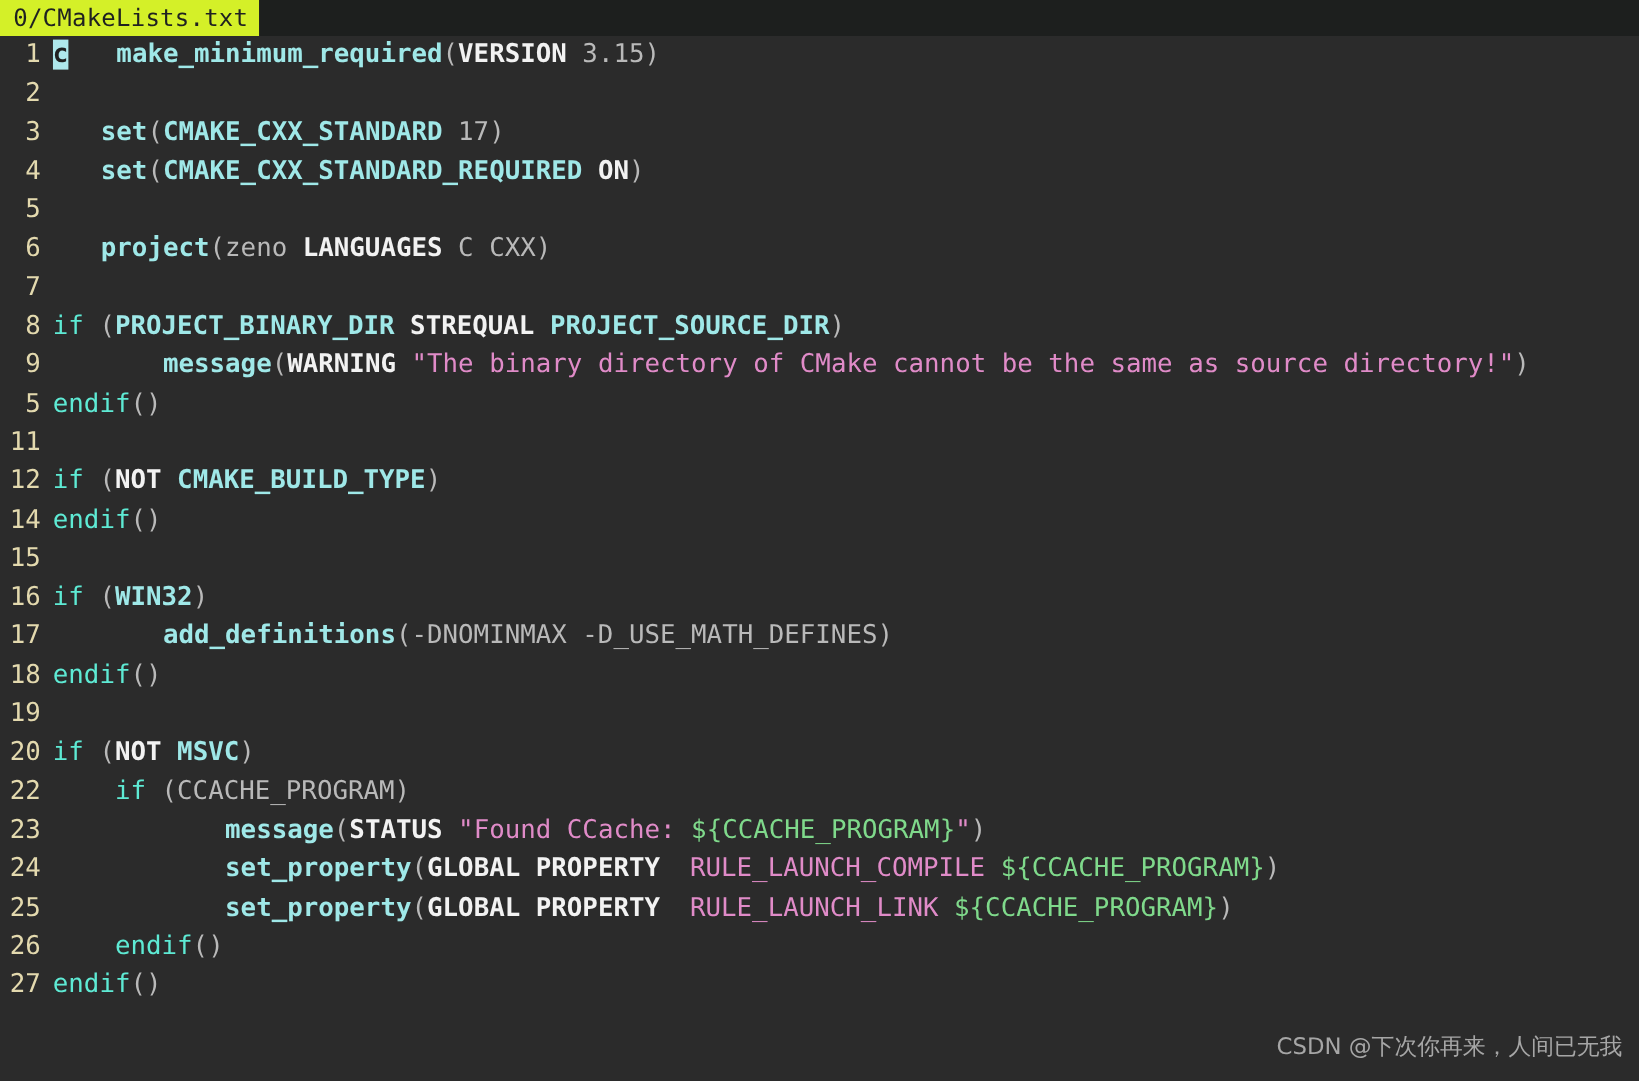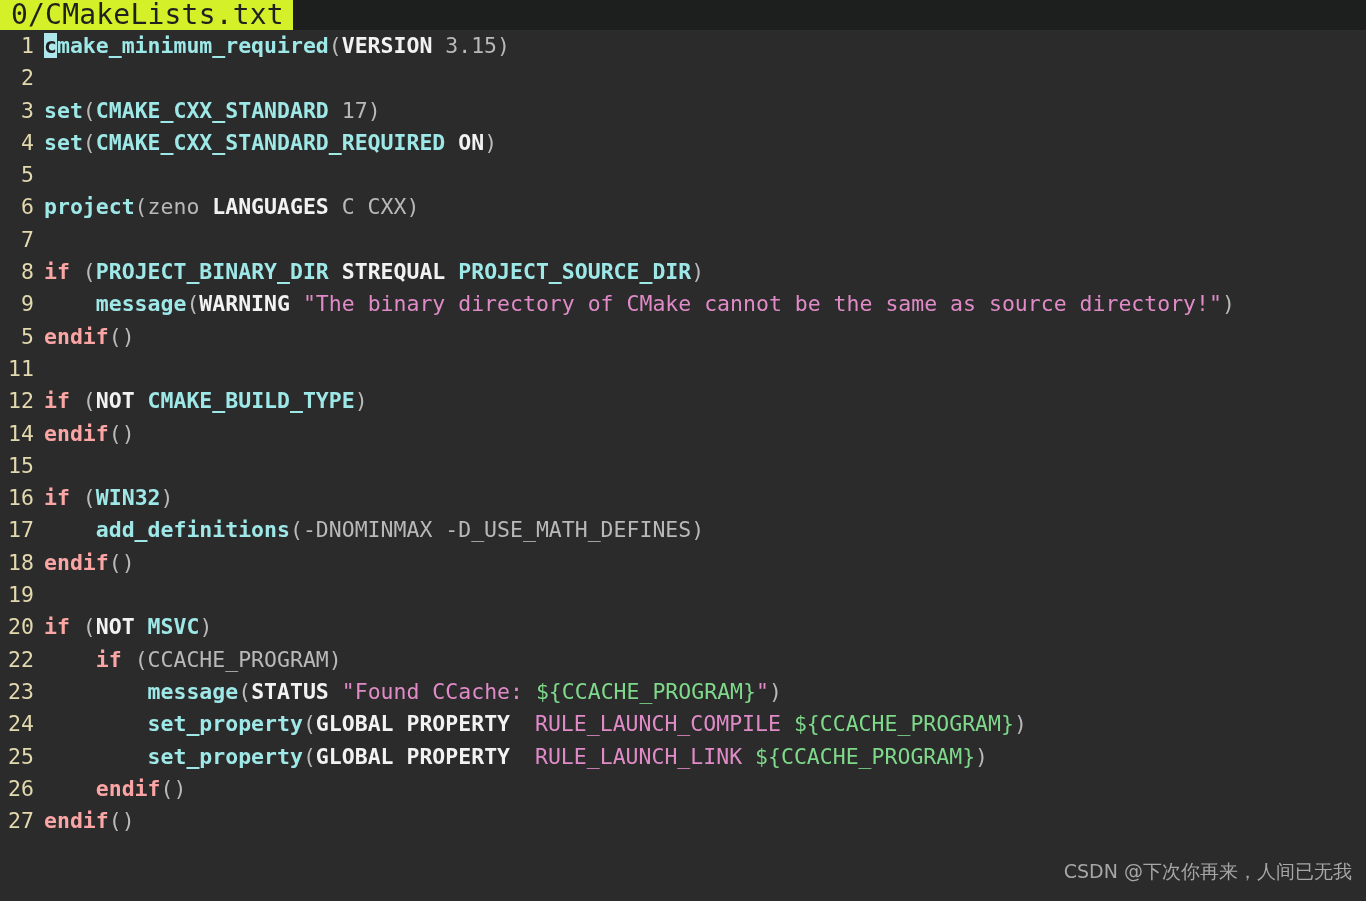--- a/index.html
+++ b/index.html
@@ -30,21 +30,21 @@
     width: 1366px;
     height: 30px;
     background: #1d1f1e;
     display: flex;
     align-items: stretch;
   }
   .tab {
     height: 30px;
     line-height: 30px;
     padding: 0 9px 0 11px;
-    font-size: 28px;
+    font-size: 20px;
     font-family: "DejaVu Sans Mono", "Liberation Mono", monospace;
     letter-spacing: 0.2px;
     white-space: nowrap;
     box-sizing: border-box;
   }
   .tab.active {
     background: #d4f028;
     color: #1f2121;
   }
   .tab-rest {
@@ -81,23 +81,23 @@
     font-size: 21.5px;
     user-select: none;
   }
   .linetext {
     flex: 1 1 auto;
     white-space: pre;
     overflow: hidden;
   }
 
   
-  .t-fn      { color: #9fe8e8; font-weight: bold; }
+  .t-fn      { color: #9fe8e8; font-weight: bold; padding-left: 40px; }
   .t-kw      { color: #f2f2f2; font-weight: bold; }
-  .t-ctrl    { color: #fca5a5; font-weight: bold; }
+  .t-ctrl    { color: #5eead4; }
   .t-var     { color: #9fe8e8; font-weight: bold; }
   .t-plain   { color: #b9b9b9; }
   .t-punct   { color: #b9b9b9; }
   .t-str     { color: #e08bc8; }
   .t-interp  { color: #7fd98b; }
   .t-prop    { color: #e08bc8; margin-left: 12px; }
   .t-num     { color: #b9b9b9; }
 
   .cursor {
     background: #aee8ec;

